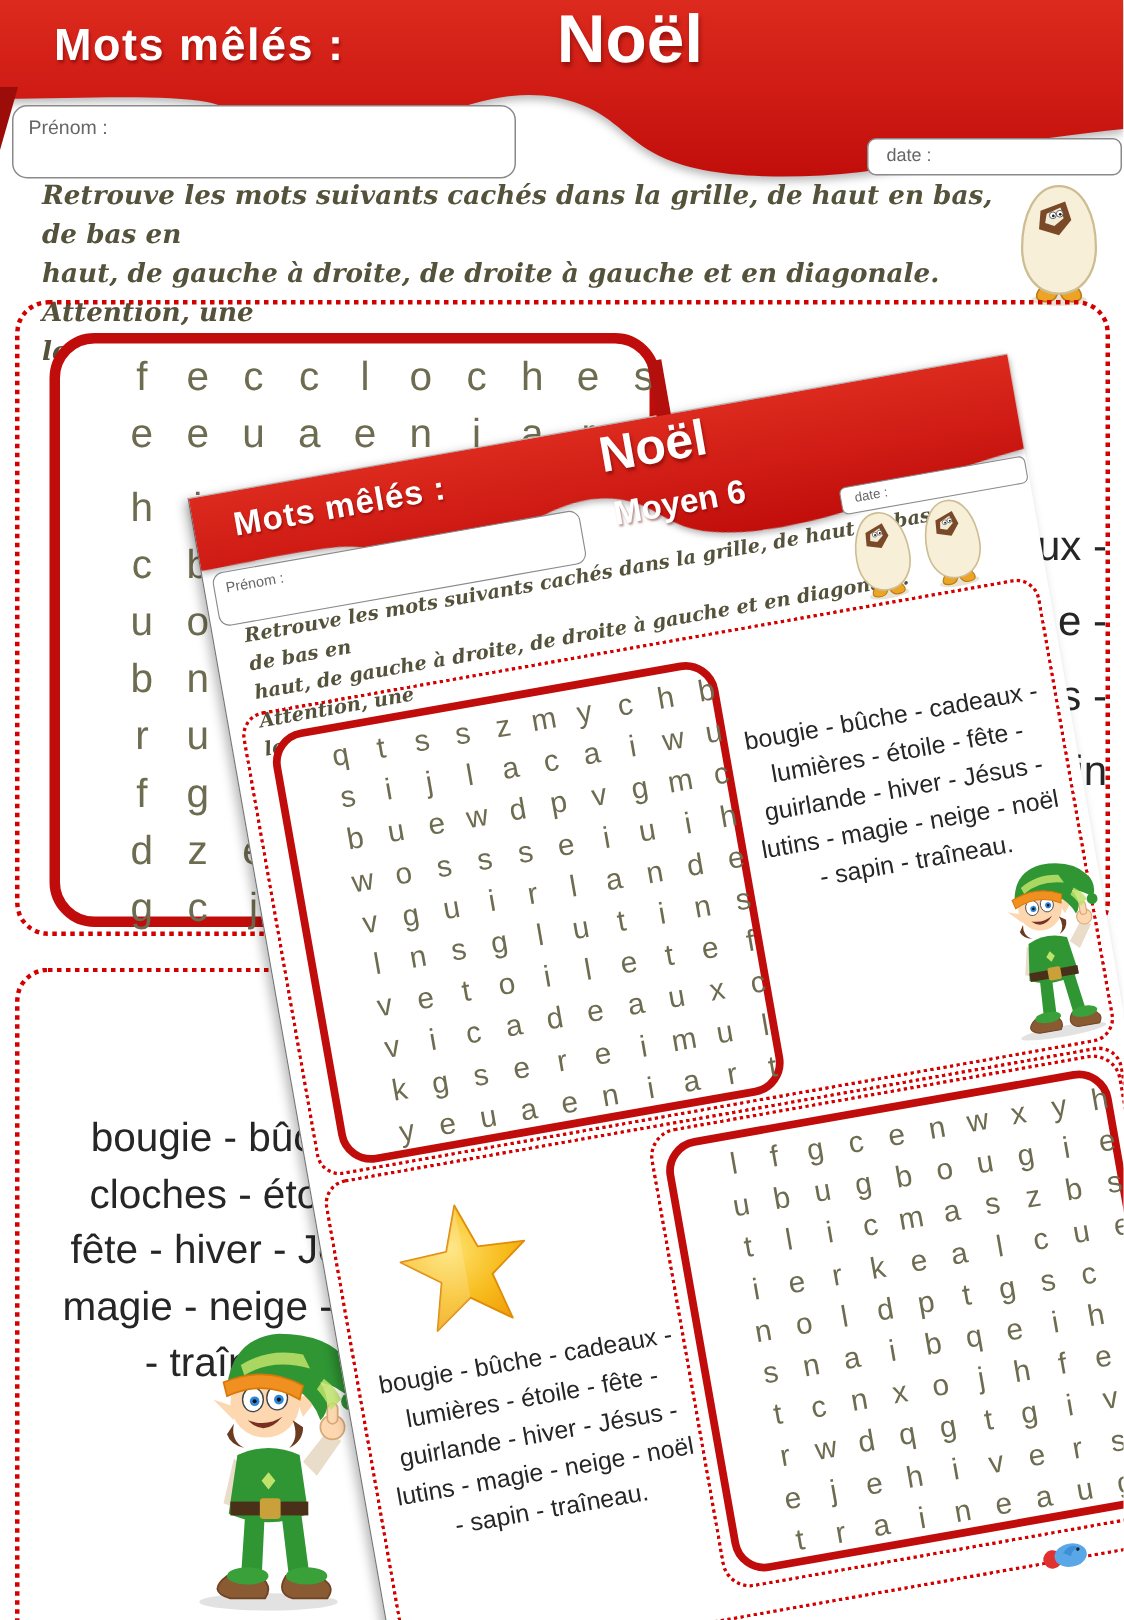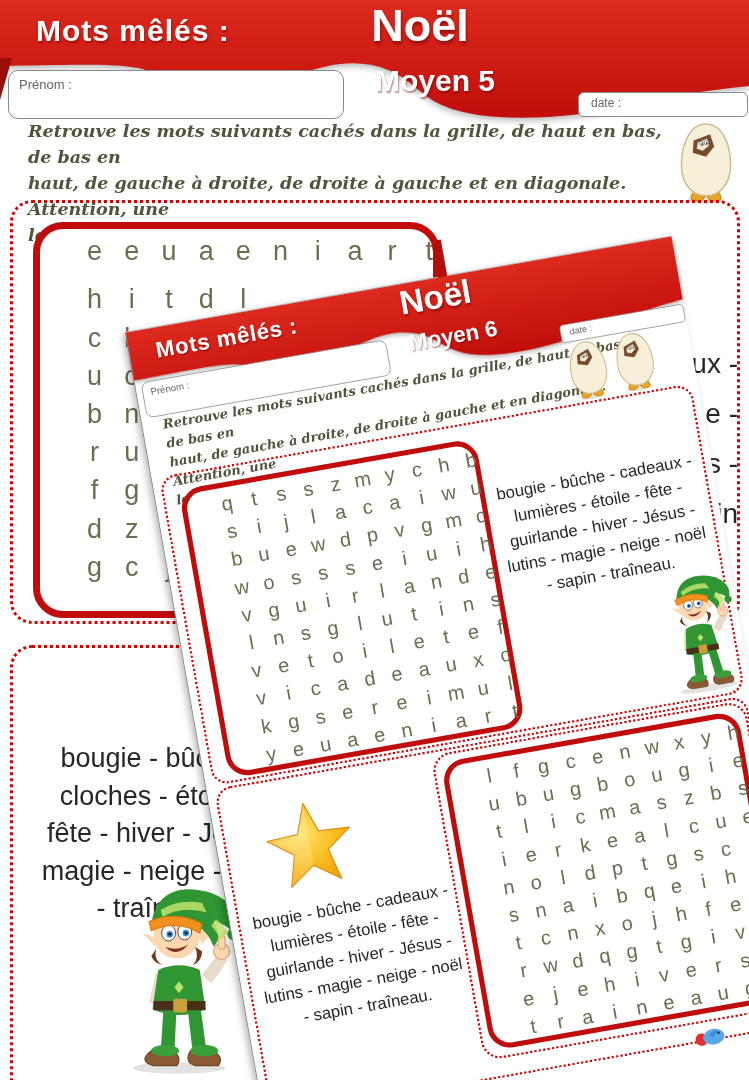--- a/index.html
+++ b/index.html
@@ -143,40 +143,40 @@
 </svg>
 
 <div class="sheet" id="page1">
   <div class="banner">
     <svg width="749" height="125">
       <use href="#bannerPath" fill="url(#bgrad)"></use>
     </svg>
     <div class="fold1"></div>
     <div class="banner-left-label">Mots mêlés  :</div>
     <div class="banner-title">Noël</div>
-    <div class="banner-sub">Moyen 5</div>
   </div>
   <div class="prenom-box">
     <span>Prénom :</span>
   </div>
   <div class="date-box">
     <span>date :</span>
   </div>
   <div class="instructions">
       <div>Retrouve les mots suivants cachés dans la grille, de haut en bas, de bas en</div>
       <div>haut, de gauche à droite, de droite à gauche et en diagonale. Attention, une</div>
       <div>lettre peut-être utilisée plusieurs fois.</div>
     </div>
   <svg class="deco p1-egg" viewBox="0 0 60 80">
       <use href="#eggsym"></use>
     </svg>
 
   <div class="dotbox secA"></div>
   <div class="gridbox gb-A">
     <div class="grid">
+        <div class="grow"><span class="gcell">f</span><span class="gcell">e</span><span class="gcell">c</span><span class="gcell">c</span><span class="gcell">l</span><span class="gcell">o</span><span class="gcell">c</span><span class="gcell">h</span><span class="gcell">e</span><span class="gcell">s</span></div>
         <div class="grow"><span class="gcell">e</span><span class="gcell">e</span><span class="gcell">u</span><span class="gcell">a</span><span class="gcell">e</span><span class="gcell">n</span><span class="gcell">i</span><span class="gcell">a</span><span class="gcell">r</span><span class="gcell">t</span></div>
         <div class="grow"><span class="gcell">h</span><span class="gcell">i</span><span class="gcell">t</span><span class="gcell">d</span><span class="gcell">l</span><span class="gcell"></span><span class="gcell"></span><span class="gcell"></span><span class="gcell"></span><span class="gcell"></span></div>
         <div class="grow"><span class="gcell">c</span><span class="gcell">b</span><span class="gcell"></span><span class="gcell"></span><span class="gcell"></span><span class="gcell"></span><span class="gcell"></span><span class="gcell"></span><span class="gcell"></span><span class="gcell"></span></div>
         <div class="grow"><span class="gcell">u</span><span class="gcell">o</span><span class="gcell"></span><span class="gcell"></span><span class="gcell"></span><span class="gcell"></span><span class="gcell"></span><span class="gcell"></span><span class="gcell"></span><span class="gcell"></span></div>
         <div class="grow"><span class="gcell">b</span><span class="gcell">n</span><span class="gcell"></span><span class="gcell"></span><span class="gcell"></span><span class="gcell"></span><span class="gcell"></span><span class="gcell"></span><span class="gcell"></span><span class="gcell"></span></div>
         <div class="grow"><span class="gcell">r</span><span class="gcell">u</span><span class="gcell">u</span><span class="gcell"></span><span class="gcell"></span><span class="gcell"></span><span class="gcell"></span><span class="gcell"></span><span class="gcell"></span><span class="gcell"></span></div>
         <div class="grow"><span class="gcell">f</span><span class="gcell">g</span><span class="gcell">s</span><span class="gcell"></span><span class="gcell"></span><span class="gcell"></span><span class="gcell"></span><span class="gcell"></span><span class="gcell"></span><span class="gcell"></span></div>
         <div class="grow"><span class="gcell">d</span><span class="gcell">z</span><span class="gcell">e</span><span class="gcell"></span><span class="gcell"></span><span class="gcell"></span><span class="gcell"></span><span class="gcell"></span><span class="gcell"></span><span class="gcell"></span></div>
         <div class="grow"><span class="gcell">g</span><span class="gcell">c</span><span class="gcell">j</span><span class="gcell"></span><span class="gcell"></span><span class="gcell"></span><span class="gcell"></span><span class="gcell"></span><span class="gcell"></span><span class="gcell"></span></div>
       </div>

